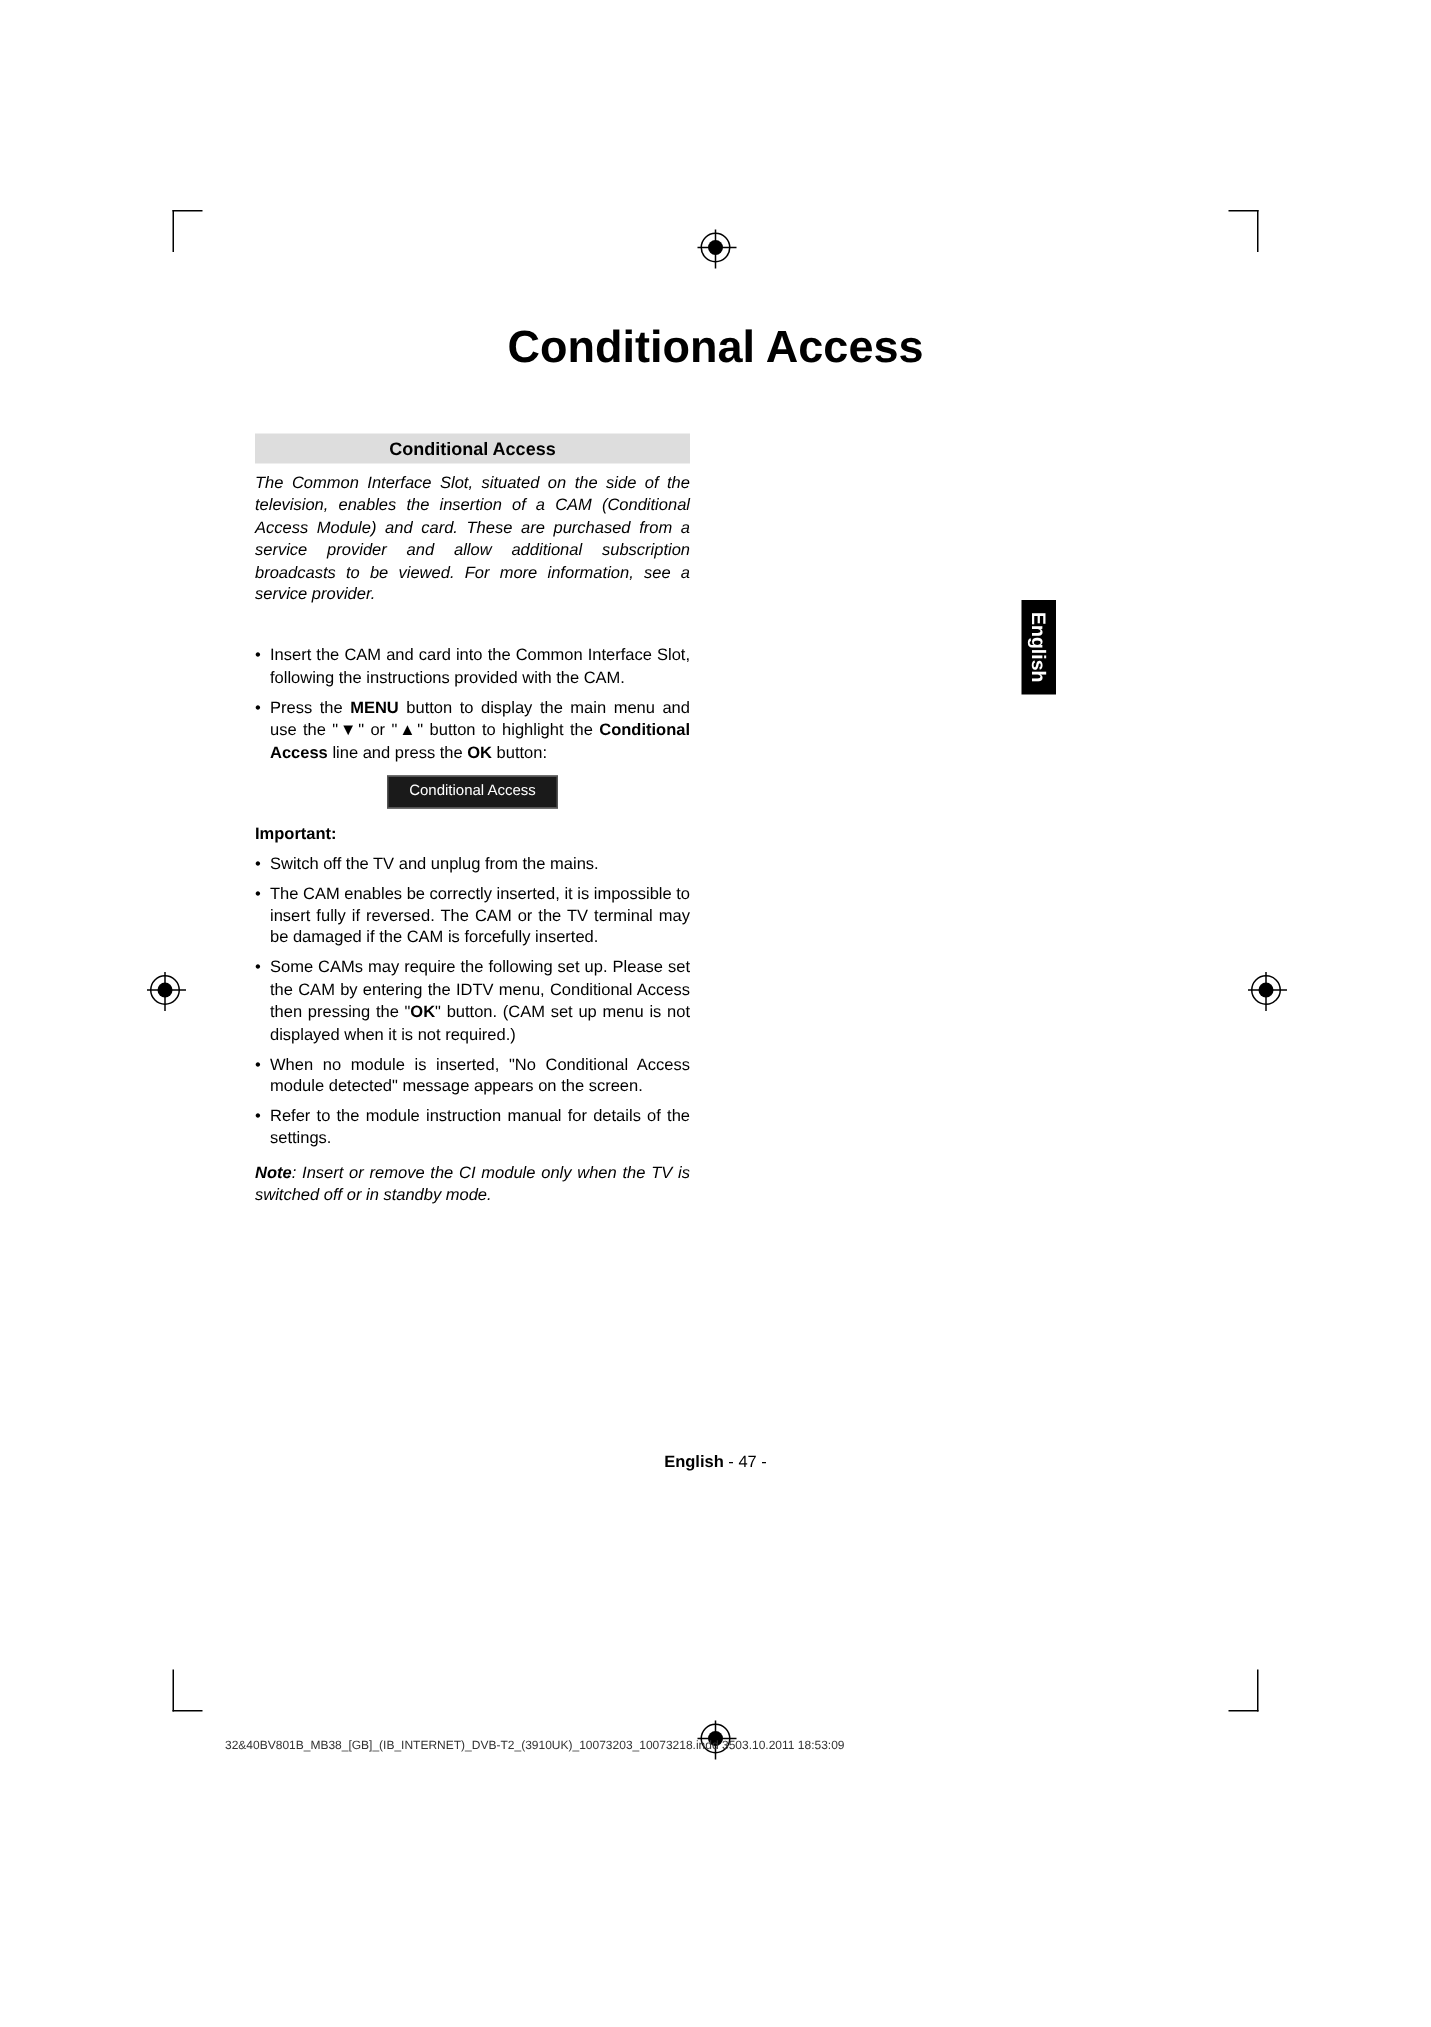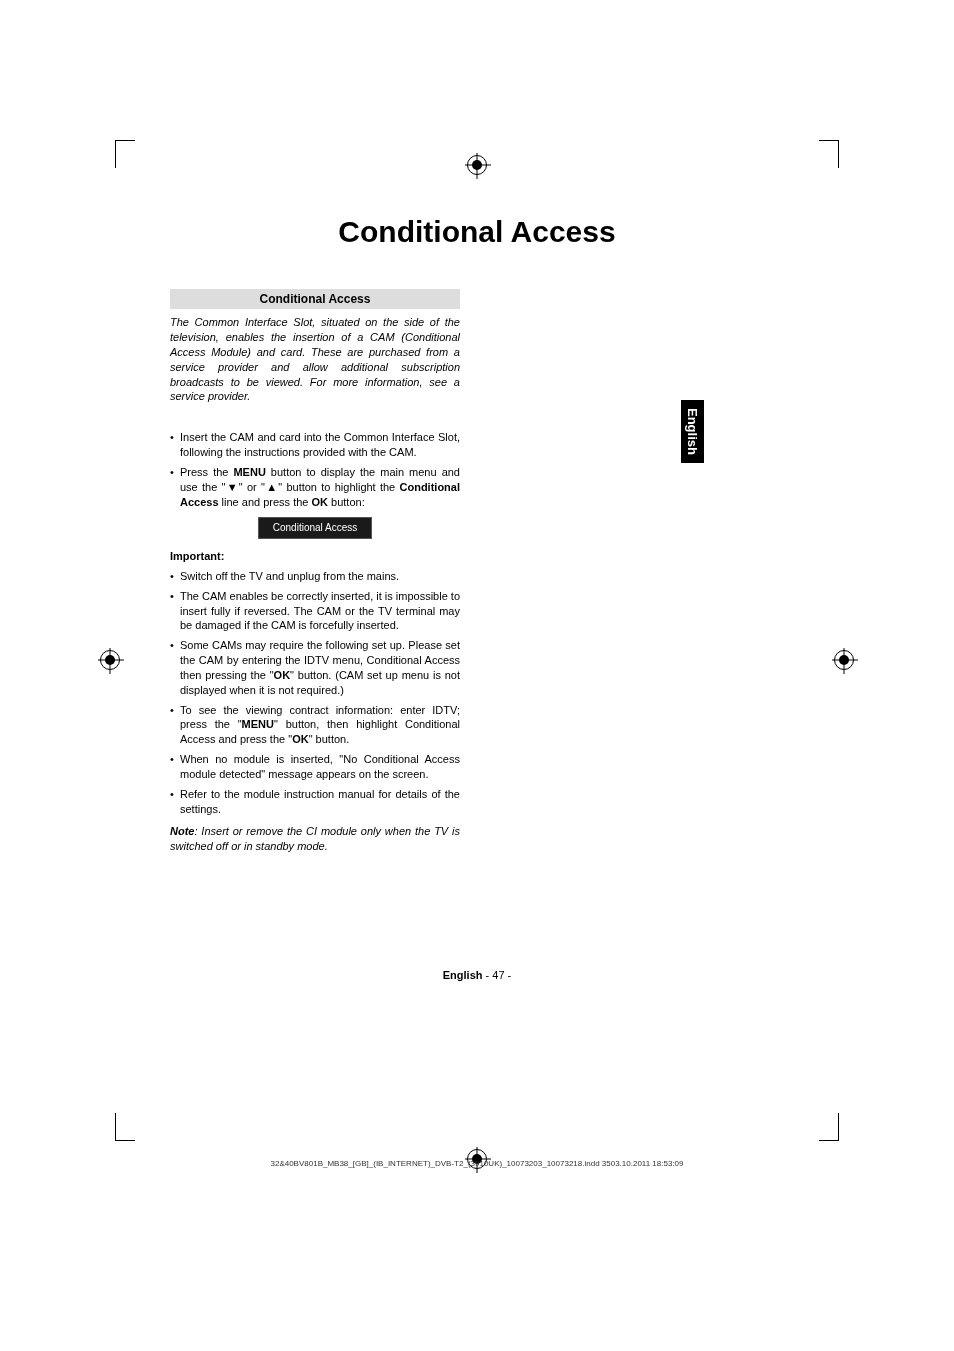--- a/index.html
+++ b/index.html
@@ -173,21 +173,21 @@
     }
     .footer-center .lang-bold {
       font-weight: bold;
     }
     .footer-meta {
       position: absolute;
       bottom: 183px;
       left: 150px;
       right: 150px;
       display: flex;
-      justify-content: center;
+      justify-content: flex-start;
       font-size: 8px;
       color: #333;
     }
     .bold { font-weight: bold; }
   </style>
 </head>
 <body>
 
 <div class="crop-mark crop-tl"></div>
 <div class="crop-mark crop-tr"></div>
@@ -234,23 +234,20 @@
     <div class="menu-screenshot">Conditional Access</div>
 
     <p class="important-label">Important:</p>
 
     <ul class="bullet-list">
       <li>Switch off the TV and unplug from the mains.</li>
       <li>The CAM enables be correctly inserted, it is impossible to insert fully if reversed. The CAM or the TV terminal may be damaged if the CAM is forcefully inserted.</li>
       <li>
         <span>Some CAMs may require the following set up. Please set the CAM by entering the IDTV menu, Conditional Access then pressing the "</span><span class="bold">OK</span><span>" button. (CAM set up menu is not displayed when it is not required.)</span>
       </li>
-      <li>
-        <span>To see the viewing contract information: enter IDTV; press the "</span><span class="bold">MENU</span><span>" button, then highlight Conditional Access and press the "</span><span class="bold">OK</span><span>" button.</span>
-      </li>
       <li>When no module is inserted, "No Conditional Access module detected" message appears on the screen.</li>
       <li>Refer to the module instruction manual for details of the settings.</li>
     </ul>
 
     <p class="note-text">
       <span class="note-bold">Note</span><span>: Insert or remove the CI module only when the TV is switched off or in standby mode.</span>
     </p>
   </div>
 
   <div class="footer-center">

